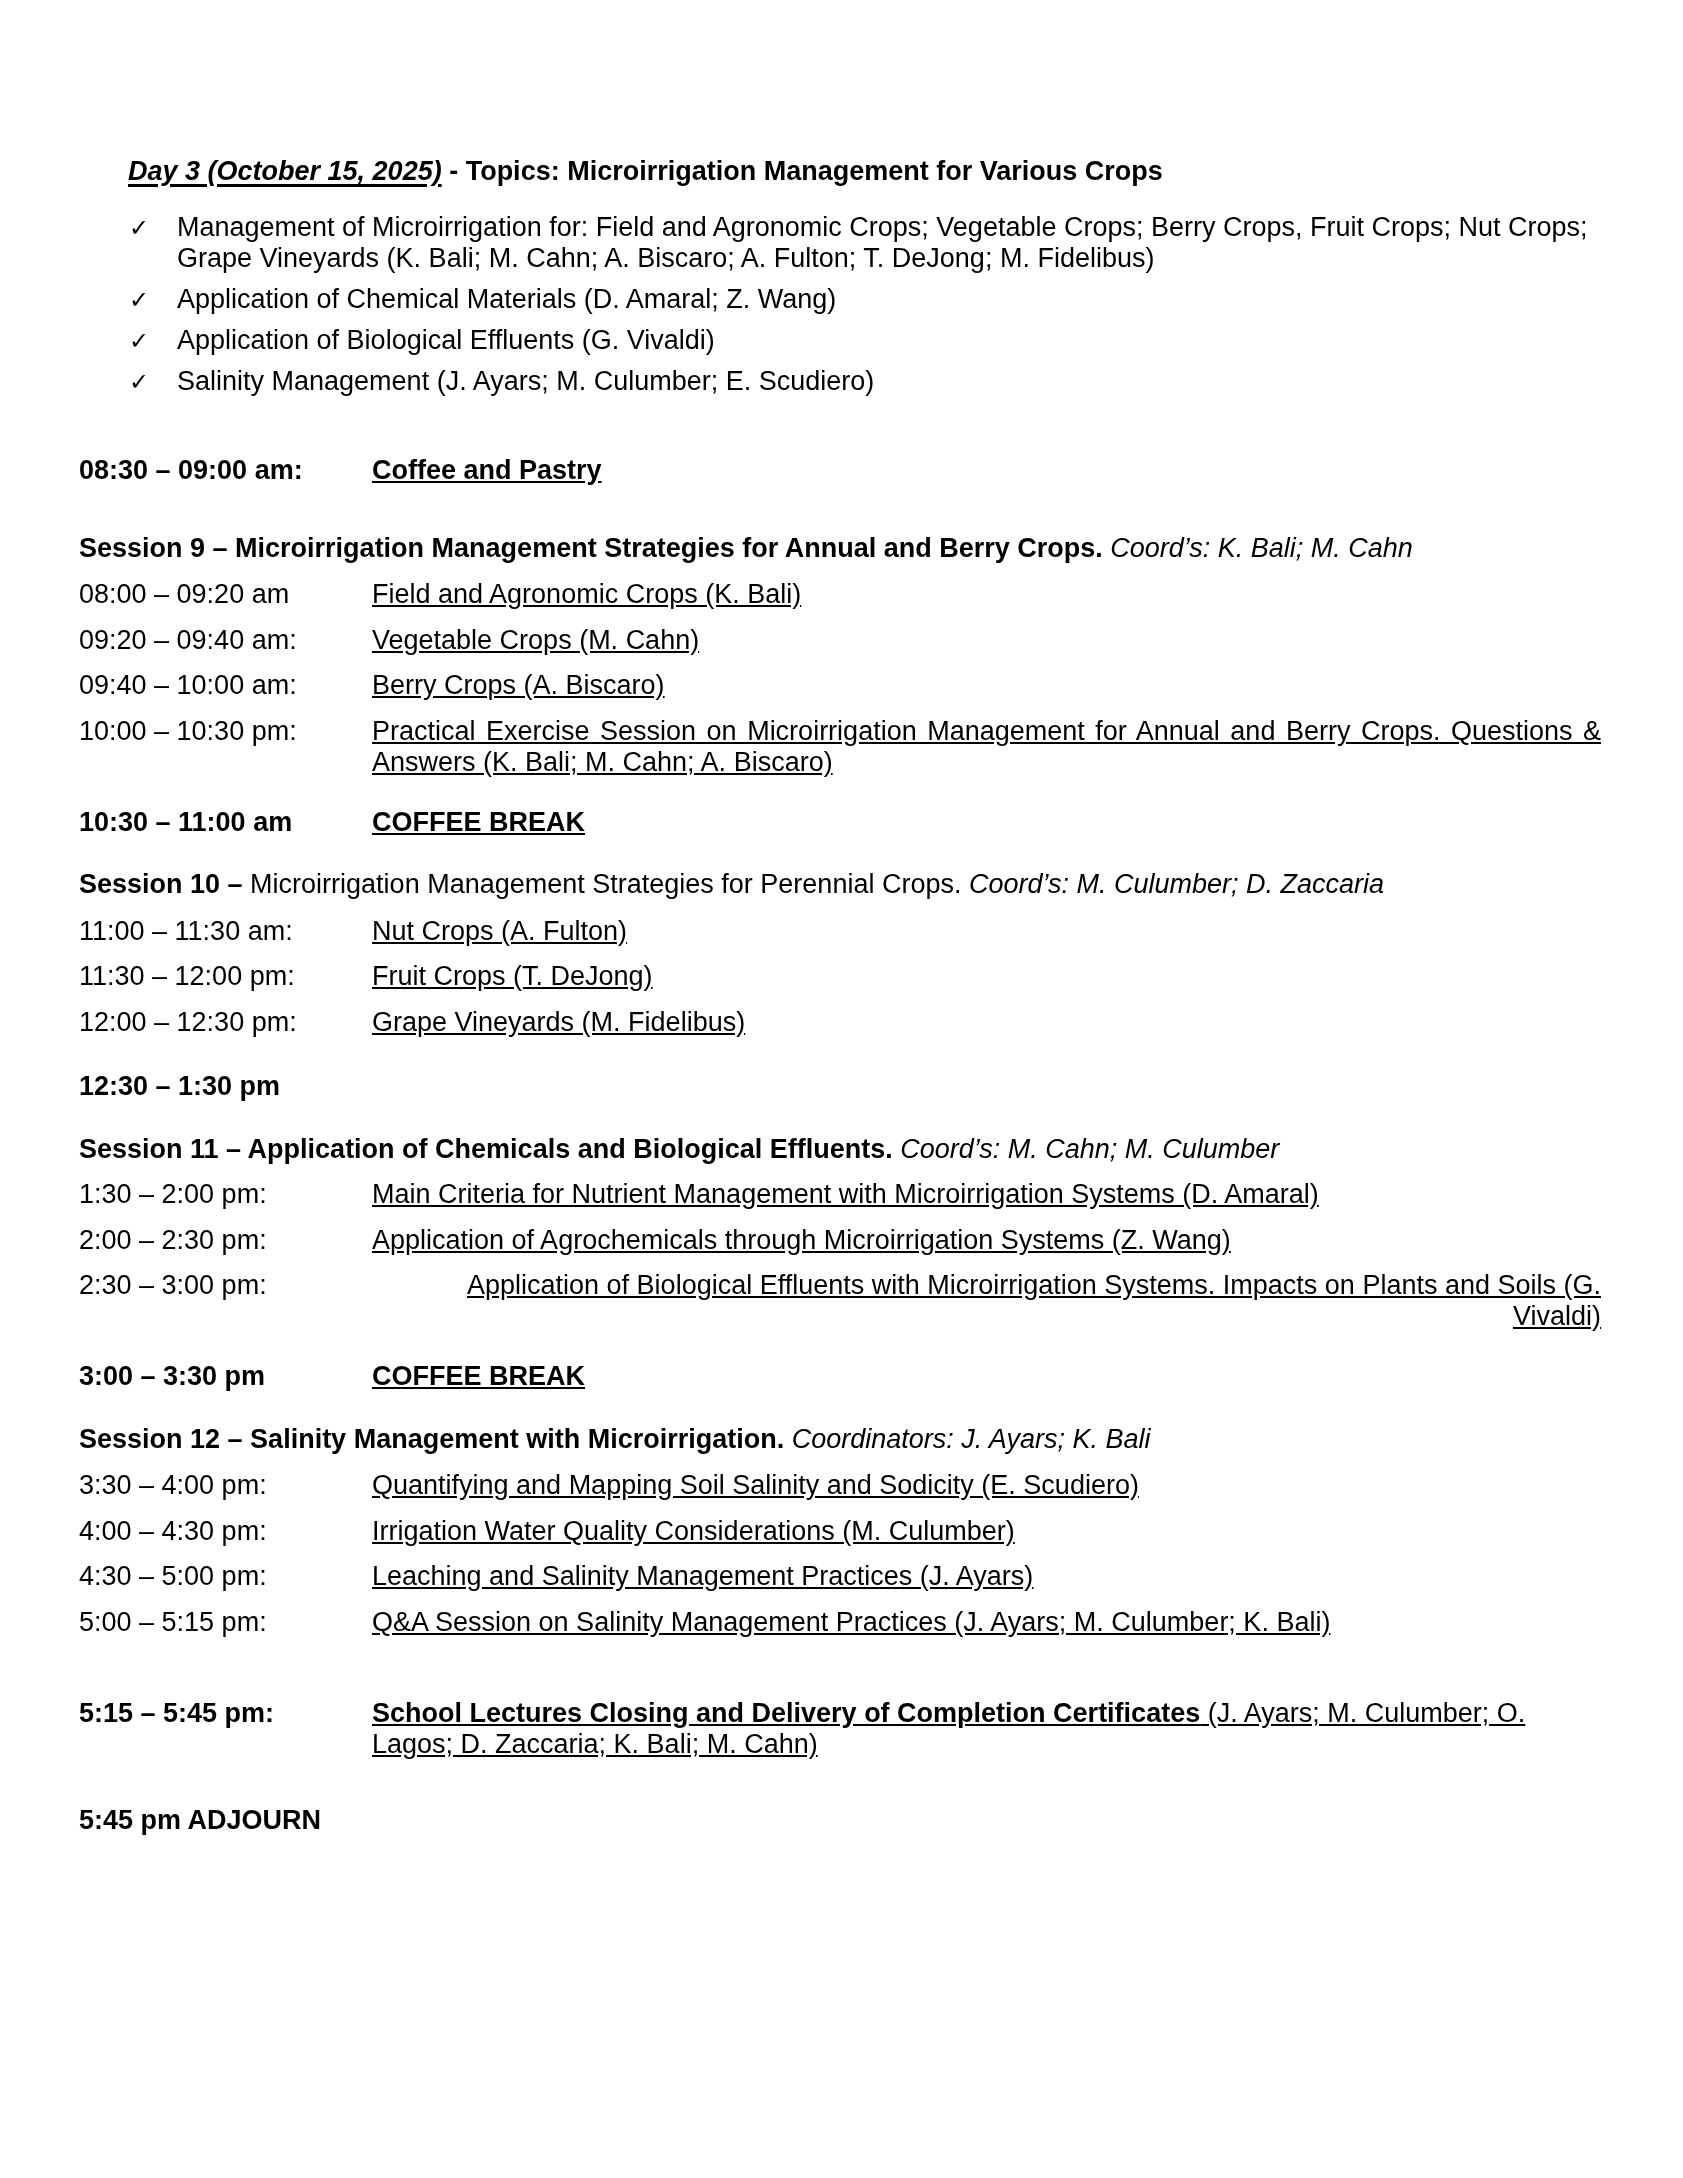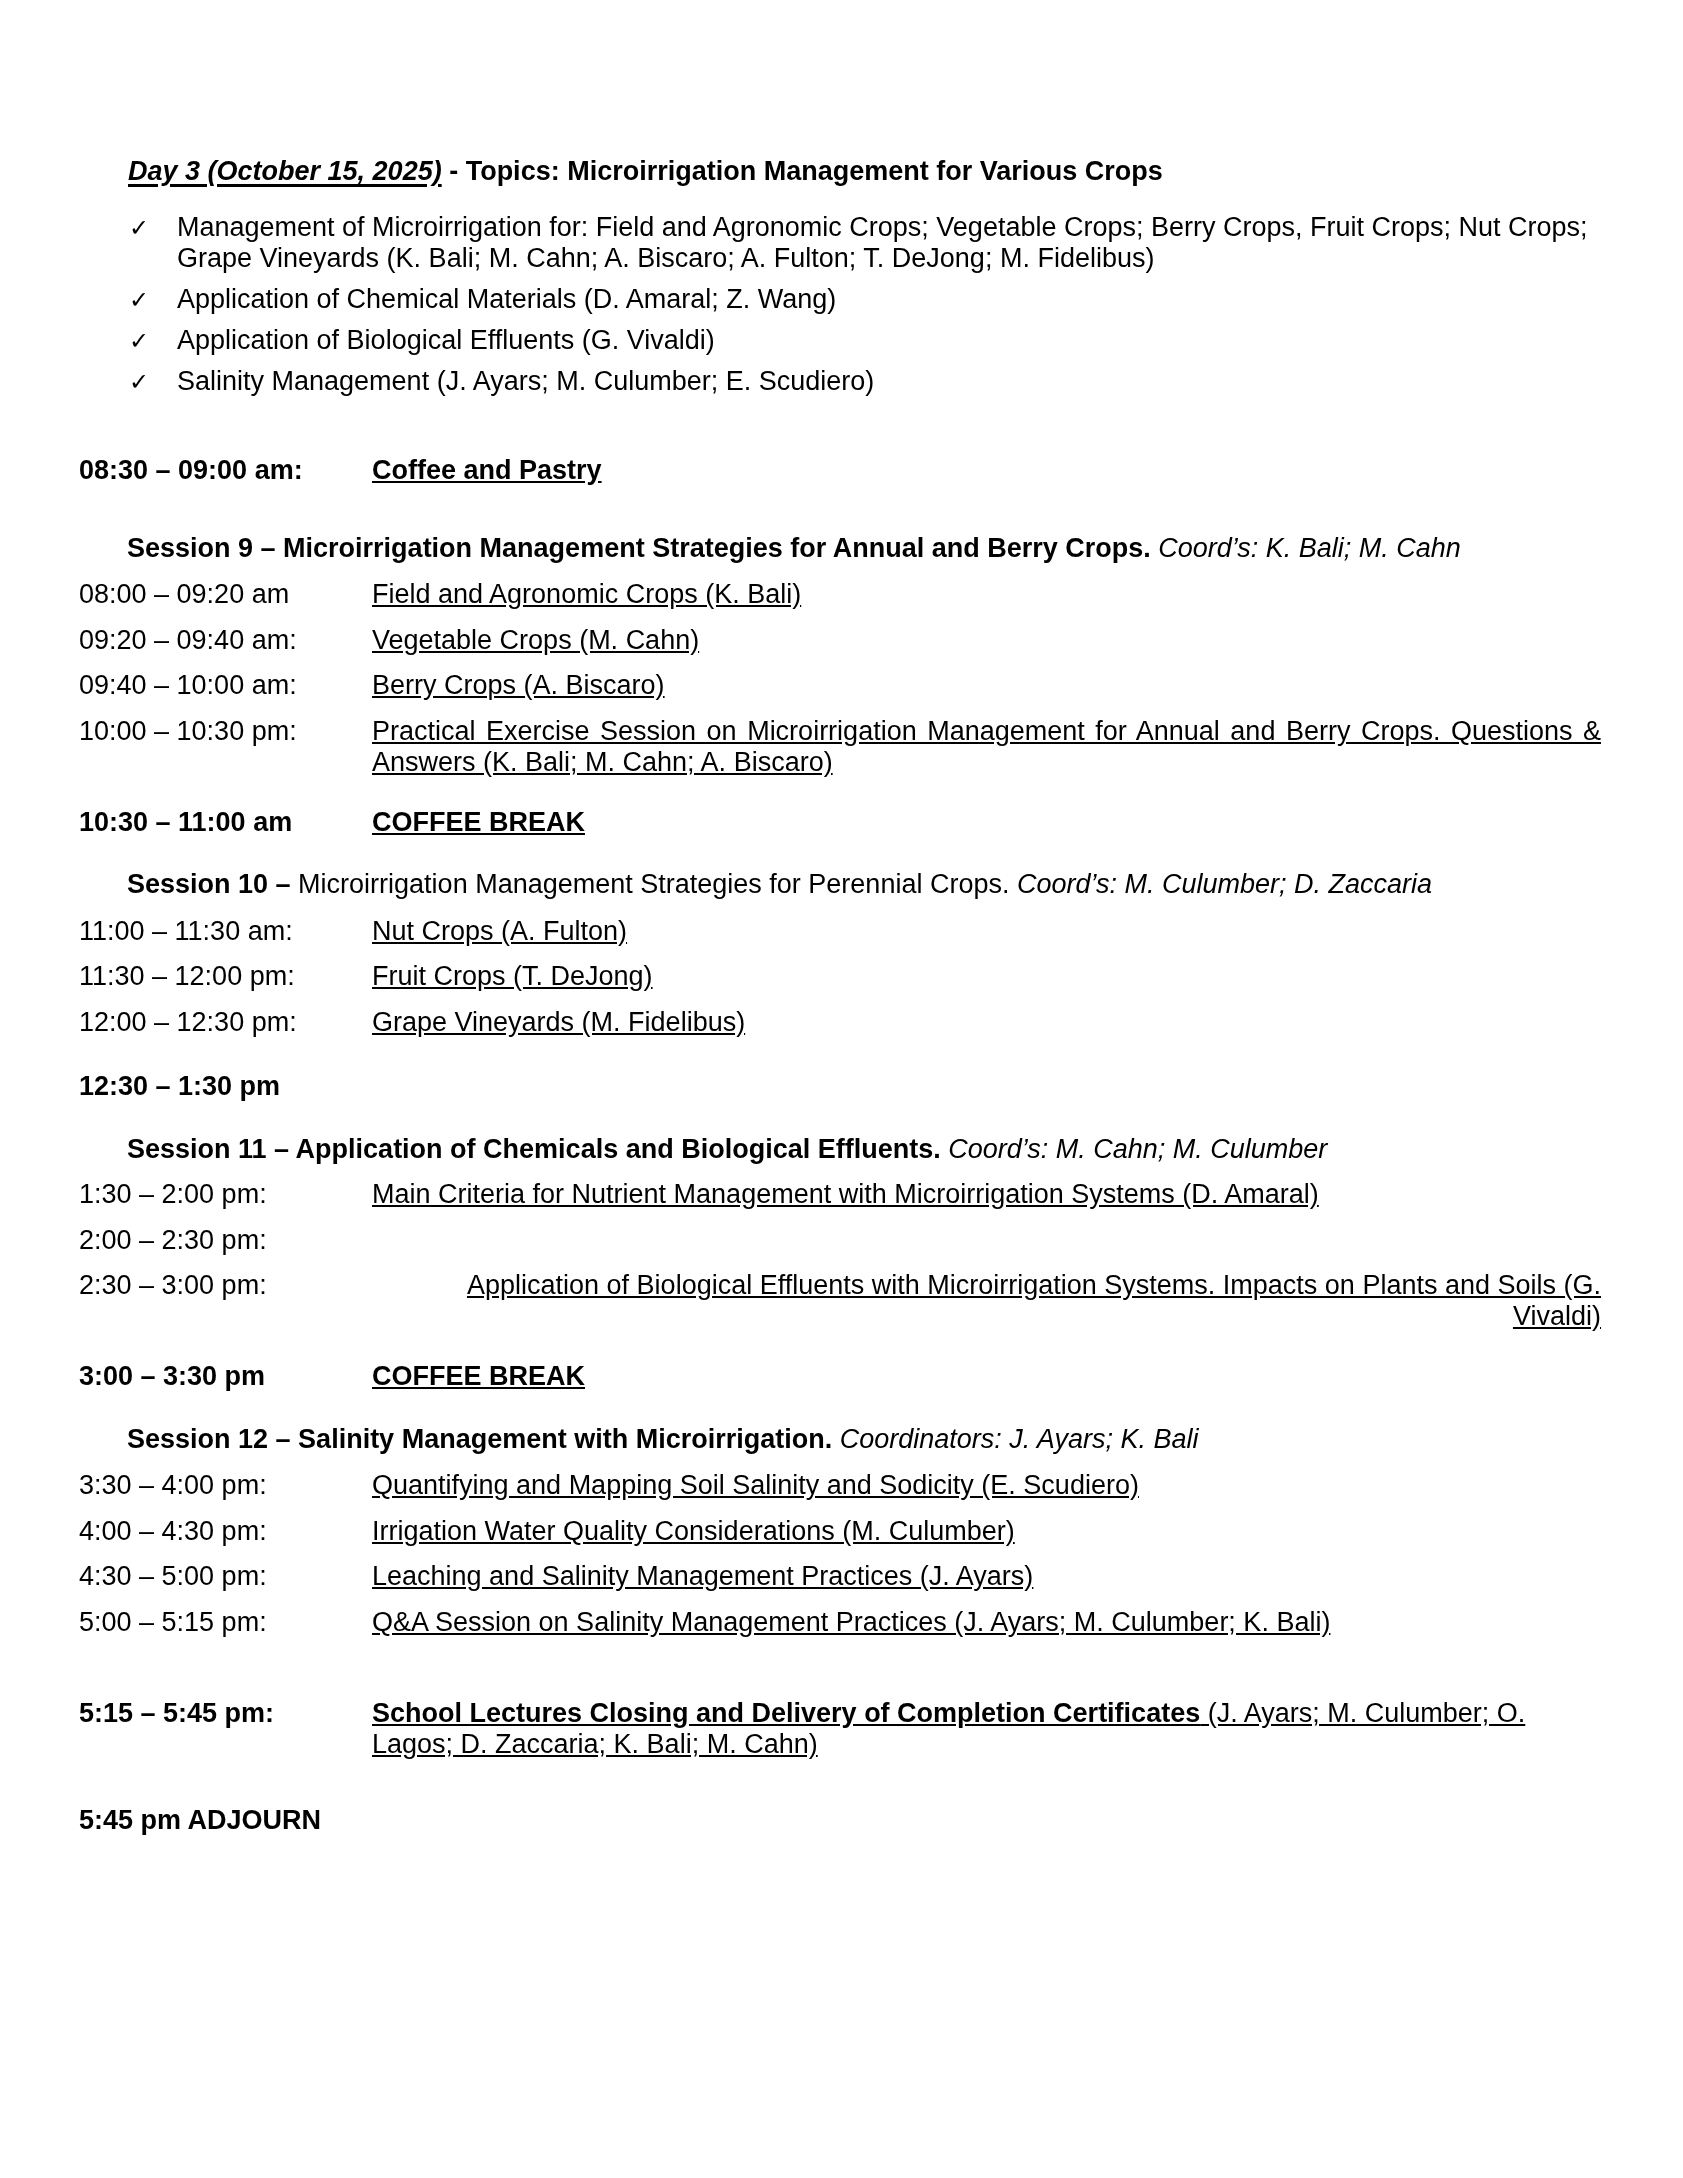--- a/index.html
+++ b/index.html
@@ -9,21 +9,21 @@
   .heading { left: 128px; top: 156px; font-weight: bold; white-space: nowrap; }
   .heading .u { text-decoration: underline; text-decoration-thickness: 3px; text-underline-offset: 4px; font-style: italic; }
   .bullets { left: 129px; top: 212px; width: 1475px; }
   .bullet { position: relative; padding-left: 48px; margin-bottom: 10px; }
   .bullet .chk { position: absolute; left: 0; top: 0; font-size: 24px; }
   .row { position: absolute; left: 79px; width: 1522px; text-decoration: underline; }
   .row .time { position: absolute; left: 0; top: 0; white-space: nowrap; }
   .row .desc { margin-left: 293px; text-align: justify; }
   .bold { font-weight: bold; }
   .ital { font-style: italic; }
-  .sess { position: absolute; left: 79px; white-space: nowrap; margin-left: 48px; }
+  .sess { position: absolute; left: 79px; white-space: nowrap; }
 </style>
 </head>
 <body>
 
 <div class="abs heading"><span class="u">Day 3 (October 15, 2025)</span><span> - Topics: Microirrigation Management for Various Crops</span></div>
 
 <div class="abs bullets">
   <div class="bullet"><span class="chk">✓</span><span>Management of Microirrigation for: Field and Agronomic Crops; Vegetable Crops; Berry Crops, Fruit Crops; Nut Crops; Grape Vineyards (K. Bali; M. Cahn; A. Biscaro; A. Fulton; T. DeJong; M. Fidelibus)</span></div>
   <div class="bullet"><span class="chk">✓</span><span>Application of Chemical Materials (D. Amaral; Z. Wang)</span></div>
   <div class="bullet"><span class="chk">✓</span><span>Application of Biological Effluents (G. Vivaldi)</span></div>
@@ -76,20 +76,21 @@
     <span class="time">12:30 – 1:30 pm</span>
   </div>
 
 <div class="sess" style="top:1134px"><span class="bold">Session 11 – </span><span class="bold">Application of Chemicals and Biological Effluents.</span><span class="ital"> Coord’s: M. Cahn; M. Culumber</span></div>
 <div class="row" style="top:1179px">
     <span class="time">1:30 – 2:00 pm:</span>
     <div class="desc">Main Criteria for Nutrient Management with Microirrigation Systems (D. Amaral)</div>
   </div>
 <div class="row" style="top:1225px">
     <span class="time">2:00 – 2:30 pm:</span>
+    <div class="desc">Application of Agrochemicals through Microirrigation Systems (Z. Wang)</div>
   </div>
 <div class="row" style="top:1270px">
     <span class="time">2:30 – 3:00 pm:</span>
     <div class="desc" style="text-align:right">Application of Biological Effluents with Microirrigation Systems. Impacts on Plants and Soils (G. Vivaldi)</div>
   </div>
 
 <div class="row bold" style="top:1361px">
     <span class="time">3:00 – 3:30 pm</span>
     <div class="desc">COFFEE BREAK</div>
   </div>

